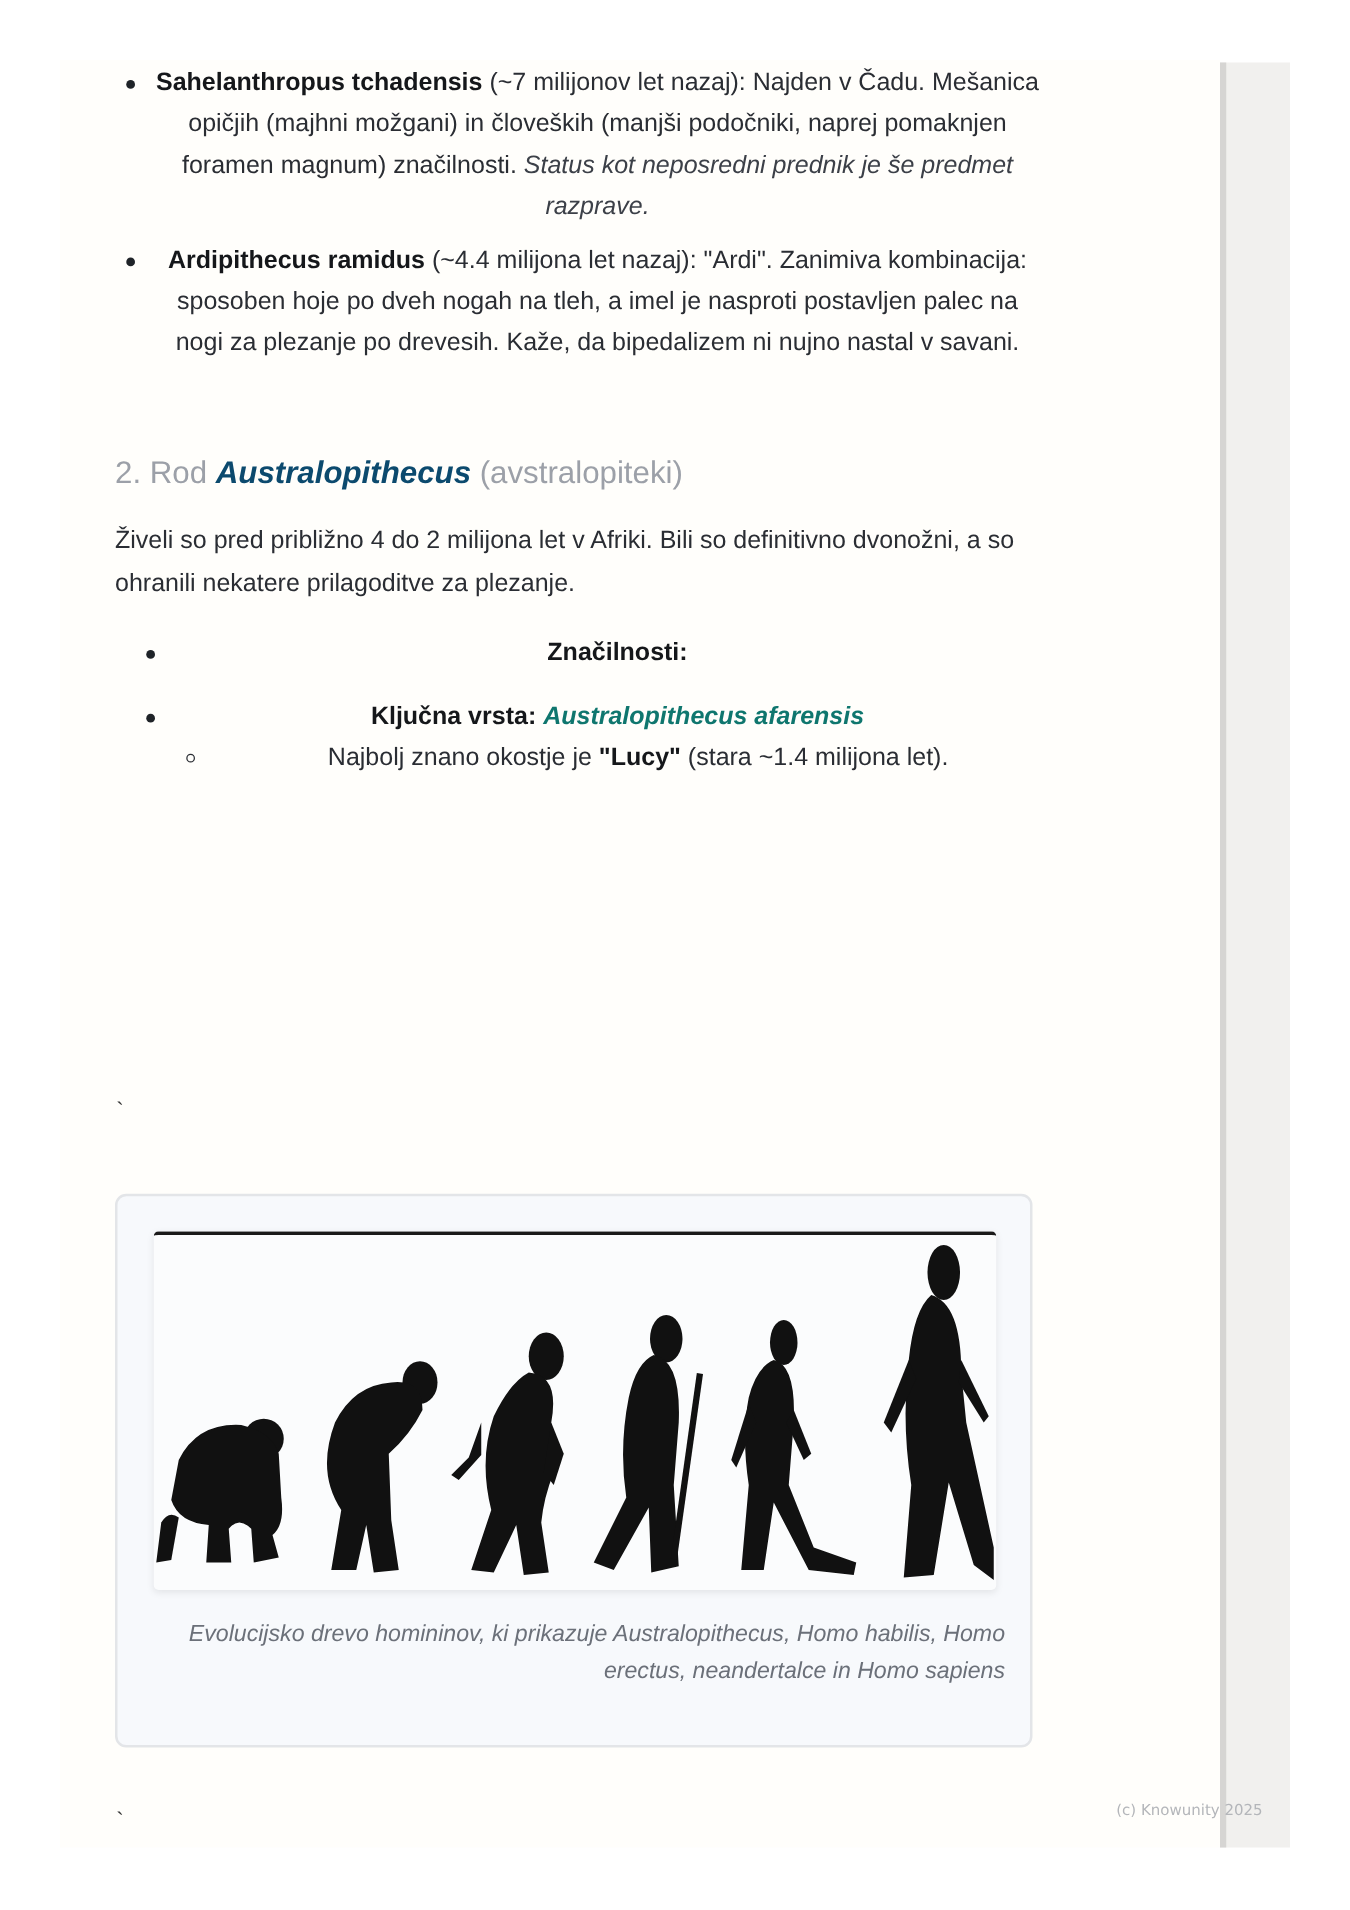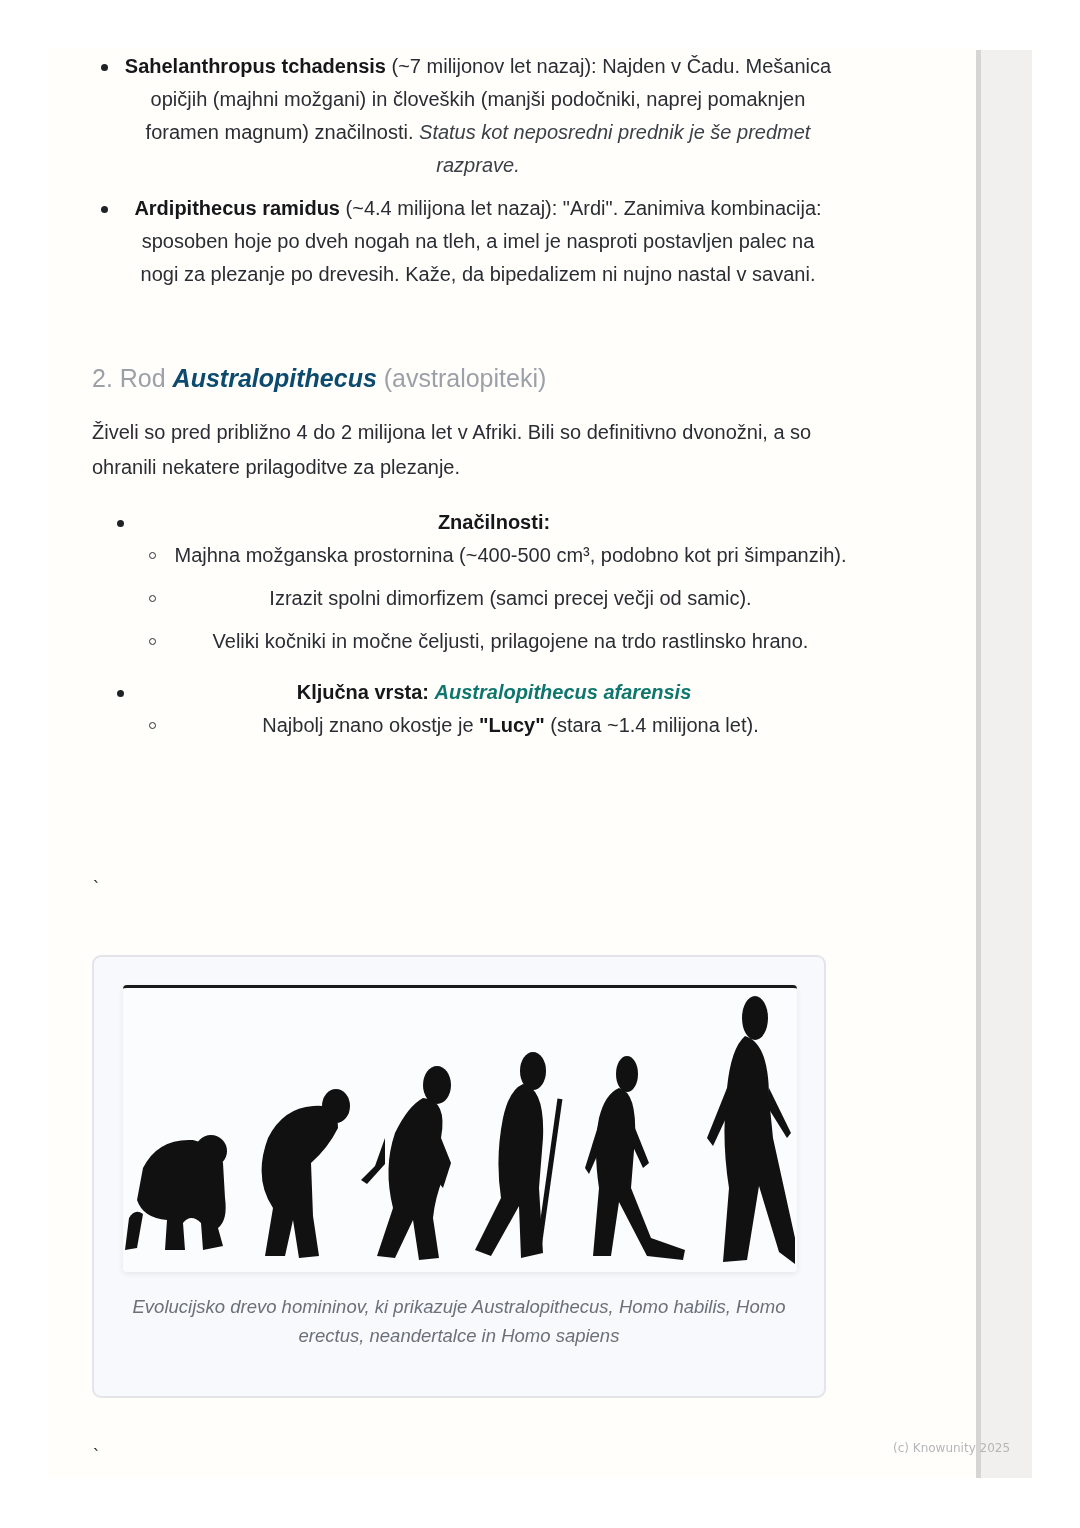--- a/index.html
+++ b/index.html
@@ -41,21 +41,21 @@
   .figure-card {
     position: absolute; left: 92px; top: 955px; width: 734px; height: 443px;
     background: #f7f9fc; border: 2px solid #e3e5e8; border-radius: 9px; box-sizing: border-box;
   }
   .figure-img {
     position: absolute; left: 29px; top: 28px; width: 674px; height: 284px;
     background: #fbfcfd; border-top: 3px solid #1a1a1a; border-radius: 4px;
     box-shadow: 0 2px 6px rgba(0,0,0,0.08); overflow: hidden;
   }
   .caption {
-    position: absolute; left: 20px; right: 20px; top: 335px; text-align: center;
+    position: absolute; left: 20px; right: 20px; top: 335px; text-align: right;
     font-style: italic; font-size: 18.5px; line-height: 29px; color: #6b7079;
   }
   .footer-copy {
     position: absolute; left: 893px; top: 1441px; font-size: 12px; color: #b4b6ba;
     font-family: "DejaVu Sans", sans-serif;
     text-align: right;
   }
 </style>
 </head>
 <body>
@@ -76,25 +76,20 @@
 
   <h2 class="h2">
     <span>2. Rod </span><i>Australopithecus</i><span> (avstralopiteki)</span>
   </h2>
 
   <p class="text" style="position:absolute; top:365px; left:0; margin:0; width:740px; line-height:35px;">Živeli so pred približno 4 do 2 milijona let v Afriki. Bili so definitivno dvonožni, a so ohranili nekatere prilagoditve za plezanje.</p>
 
   <ul class="l1 text" style="position:absolute; top:456px; left:16px; width:740px;">
     <li style="margin-bottom:18px;">
       <b>Značilnosti:</b>
-      <ul class="l2">
-        <li>Majhna možganska prostornina (~400-500 cm³, podobno kot pri šimpanzih).</li>
-        <li>Izrazit spolni dimorfizem (samci precej večji od samic).</li>
-        <li>Veliki kočniki in močne čeljusti, prilagojene na trdo rastlinsko hrano.</li>
-      </ul>
     </li>
     <li>
       <b>Ključna vrsta: </b><b><i style="color:#0f766e;">Australopithecus afarensis</i></b>
       <ul class="l2">
         <li>
           <span>Najbolj znano okostje je </span><b>"Lucy"</b><span> (stara ~1.4 milijona let).</span>
         </li>
       </ul>
     </li>
   </ul>

